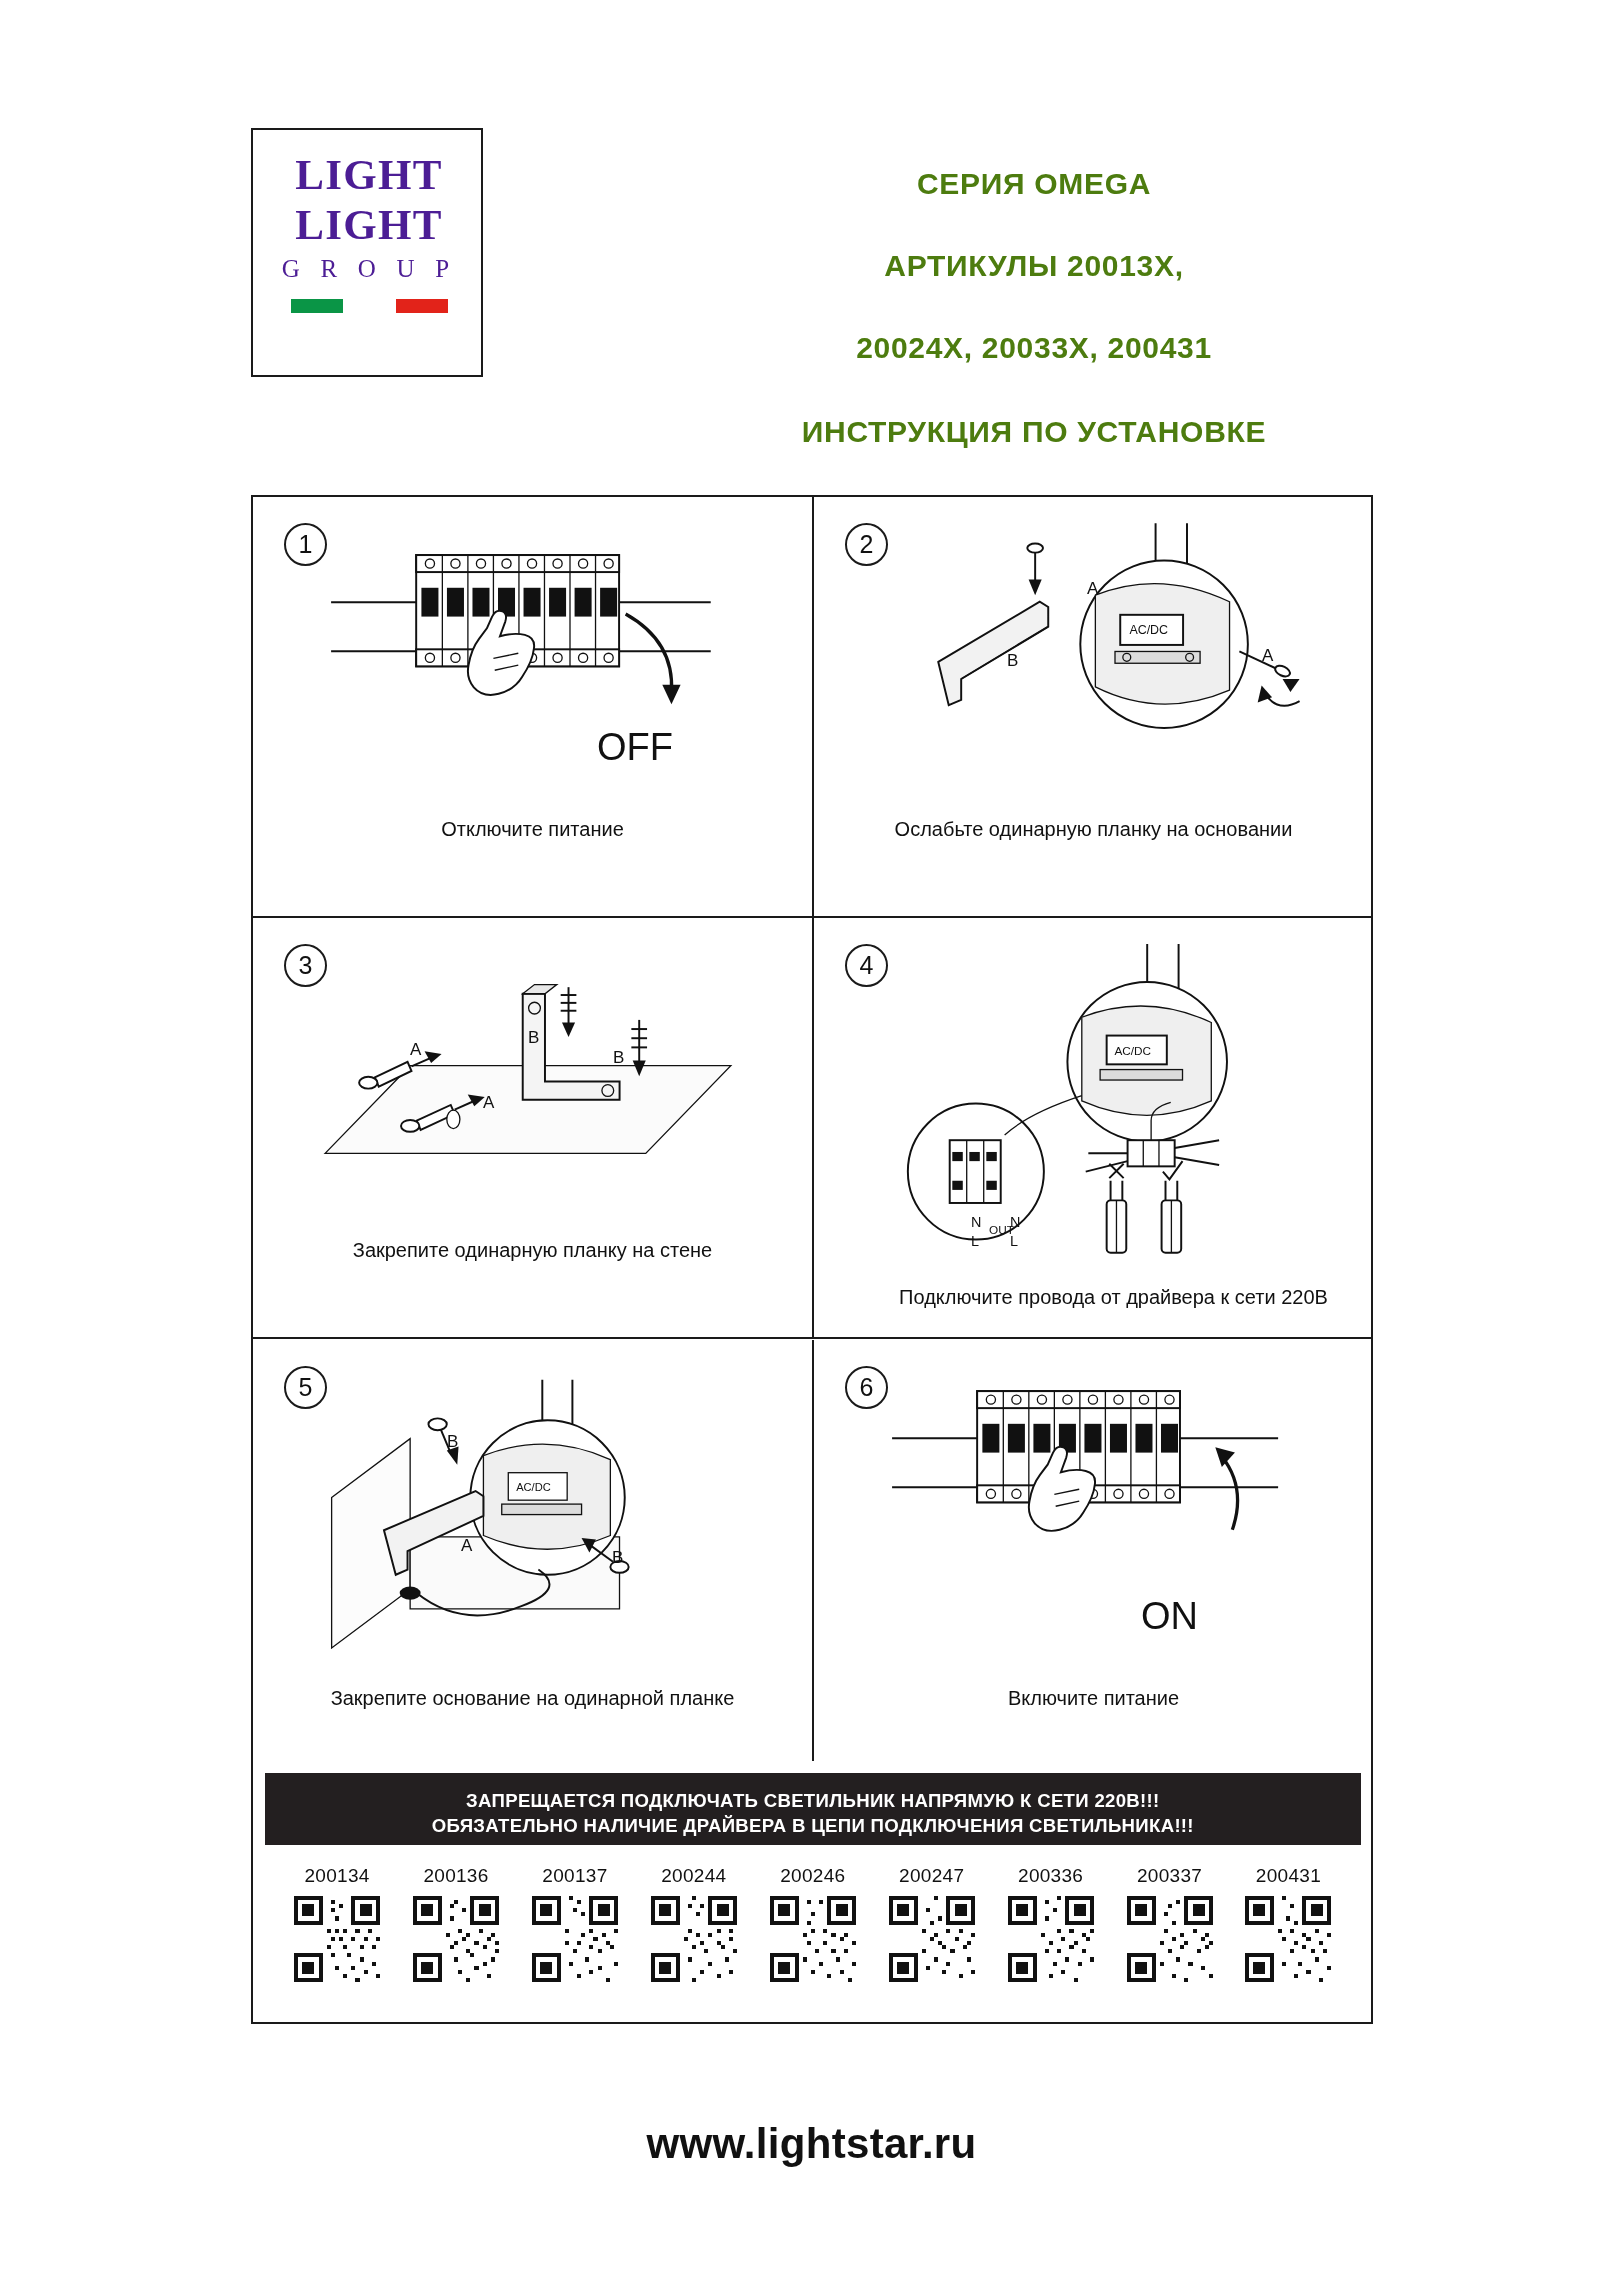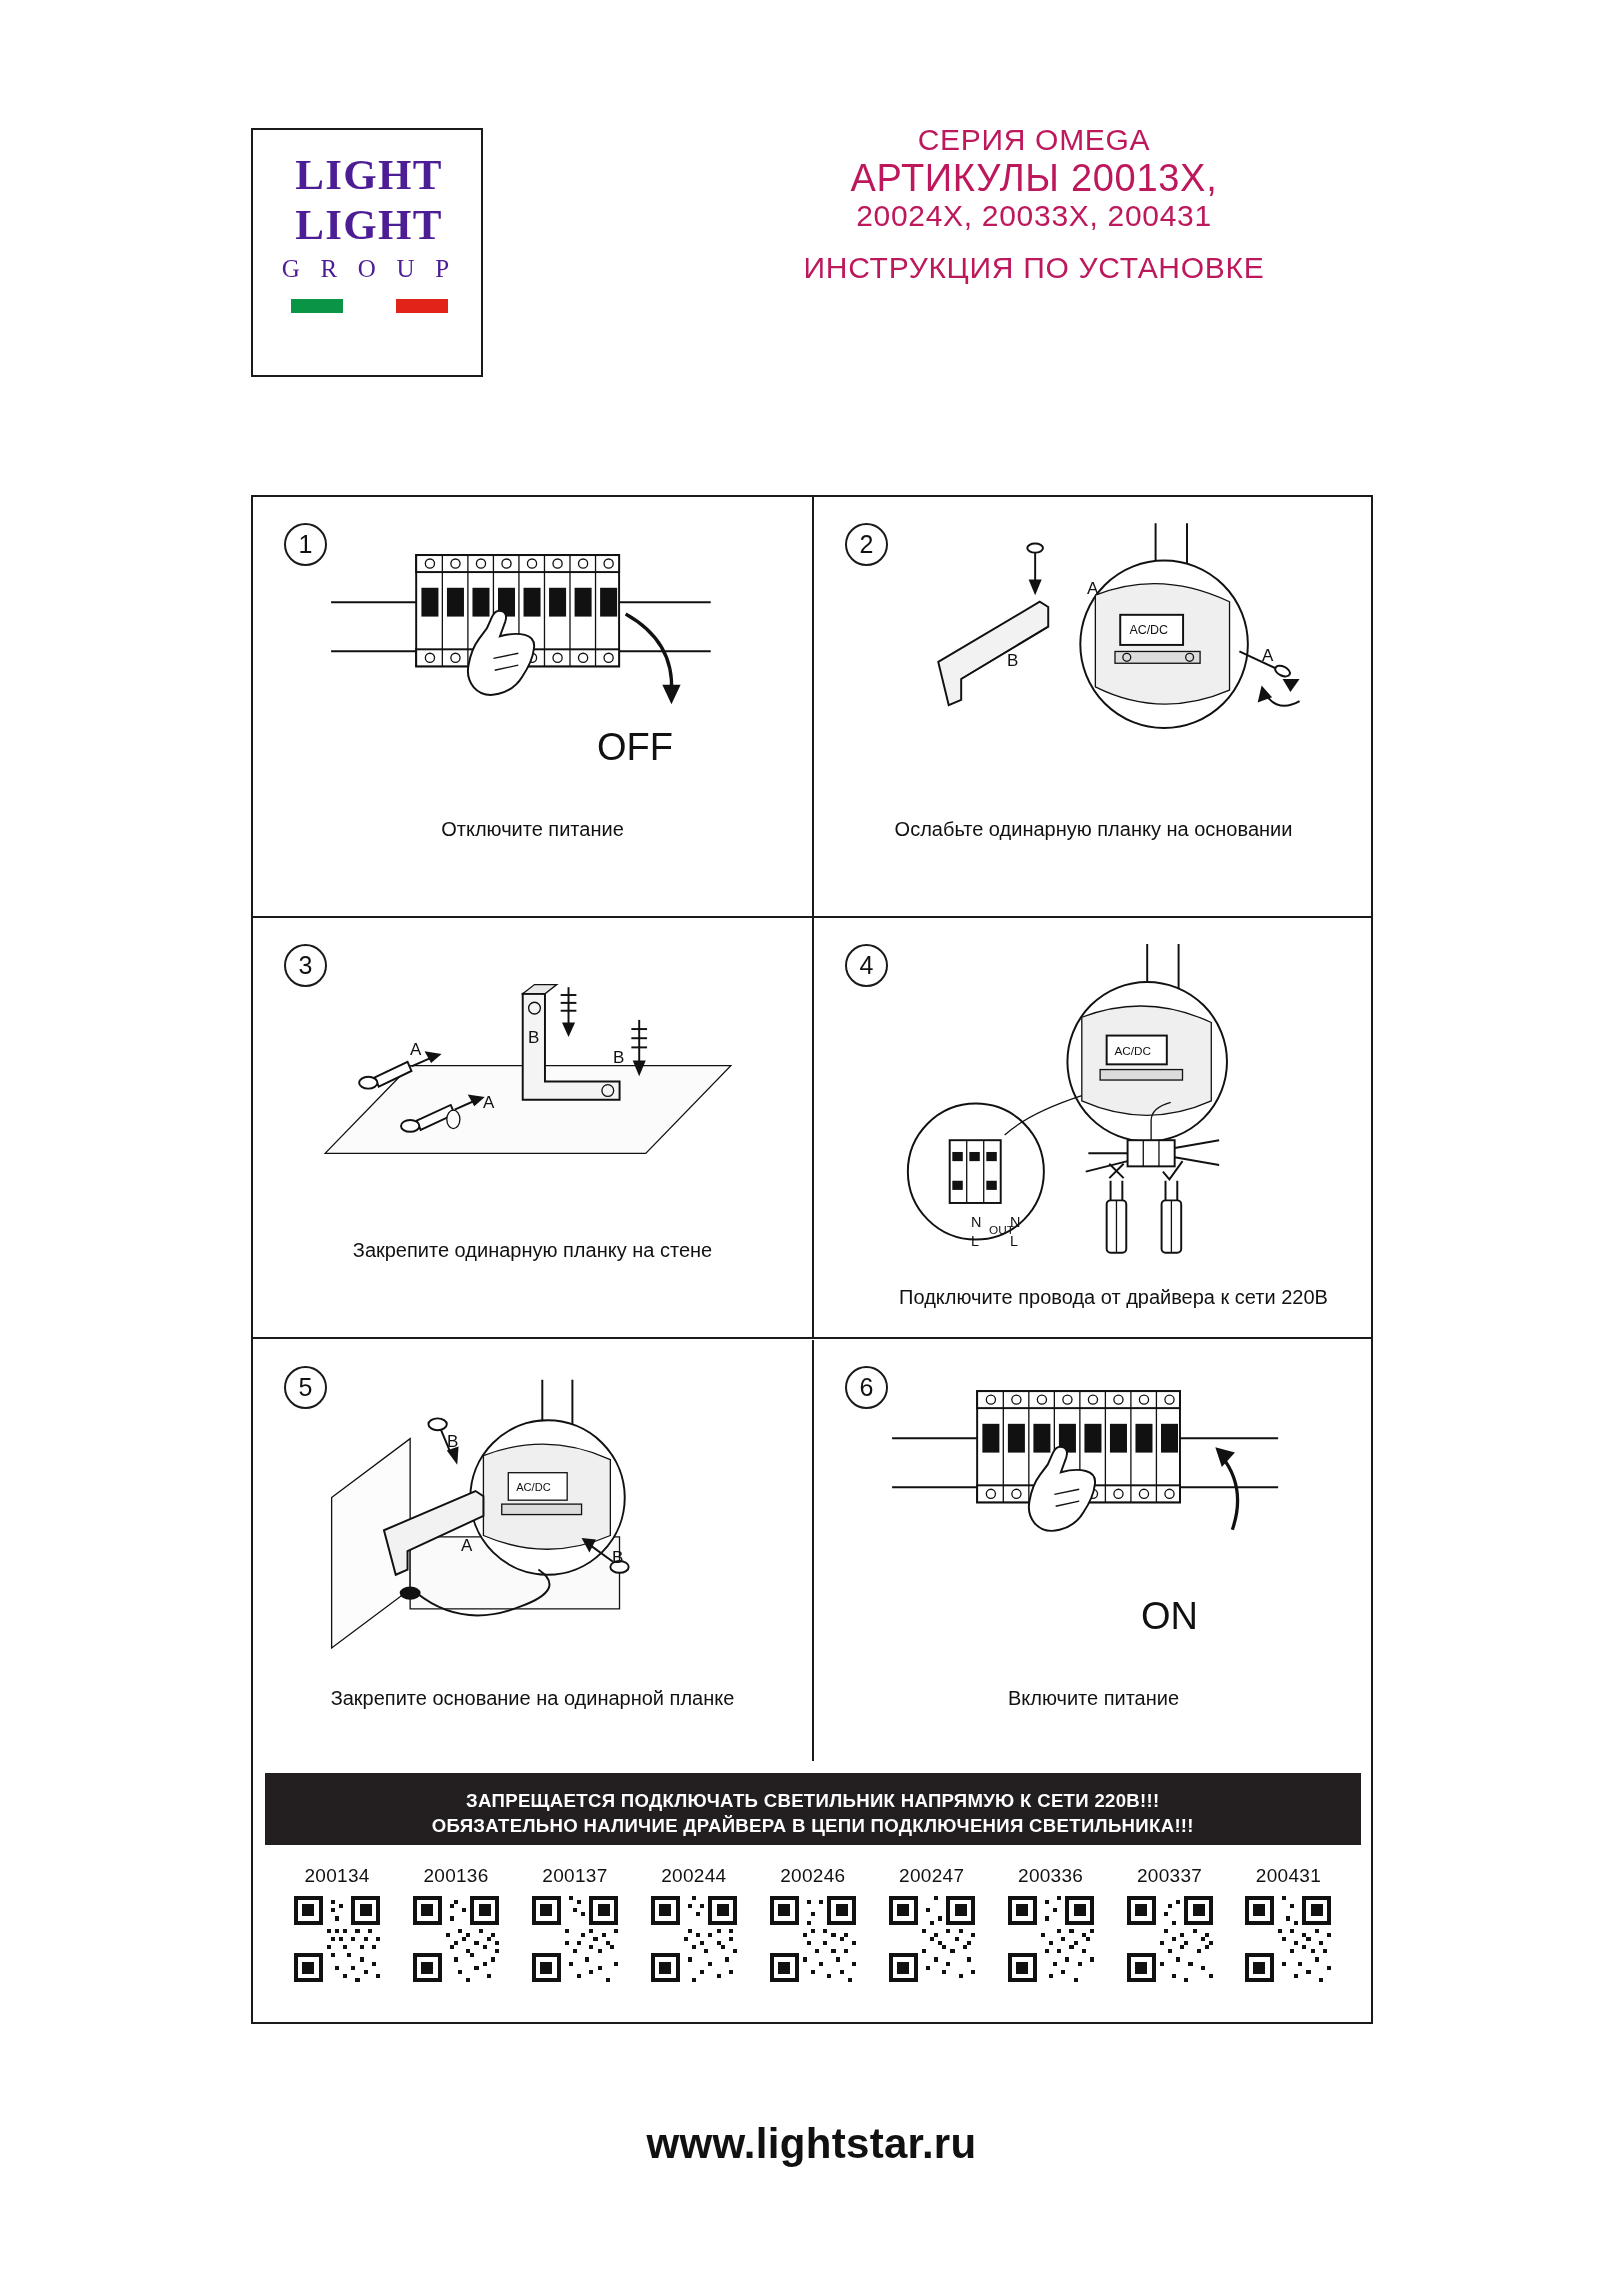--- a/index.html
+++ b/index.html
@@ -75,25 +75,26 @@
   .flag-red   { background: #e2231a; }
 
   .head-titles {
     position: absolute;
     left: 563px;
     top: 0px;
     width: 942px;
     text-align: center;
   }
   .head-titles div {
-    font-weight: normal;
-    color: #be185d;
+    font-weight: bold;
+    color: #4d7c0f;
+    margin-top: 44px;
   }
   .ht1 { font-size: 30px; line-height: 38px; letter-spacing: 0.7px;}
-  .ht2 { font-size: 38px; line-height: 38px; letter-spacing: 0.7px;}
+  .ht2 { font-size: 30px; line-height: 38px; letter-spacing: 0.7px;}
   .ht3 { font-size: 30px; line-height: 38px; letter-spacing: 0.7px;}
   .ht4 { font-size: 30px; line-height: 41px; margin-top: 11.8px; letter-spacing: 0.7px;}
   .ht5 { font-size: 30px; line-height: 41px; letter-spacing: 0.7px;}
 
   
   .panel {
     position: absolute;
     left: 251px;
     top: 495px;
     width: 1122px;

